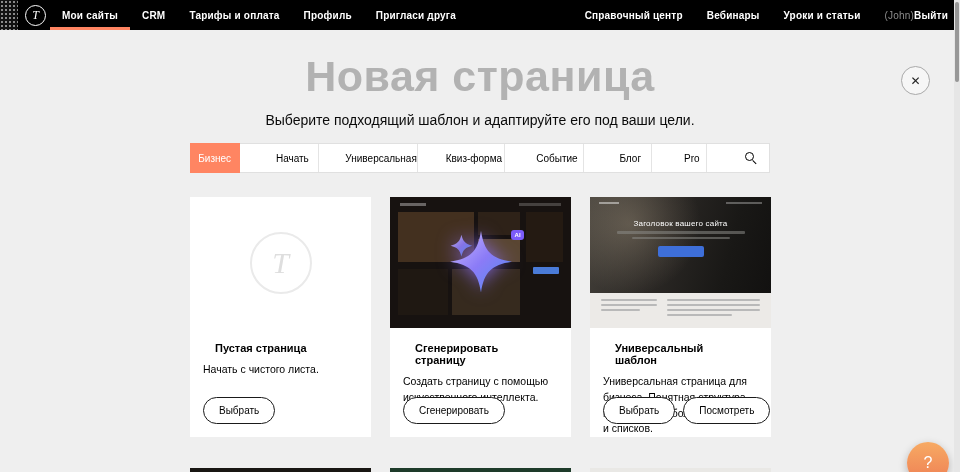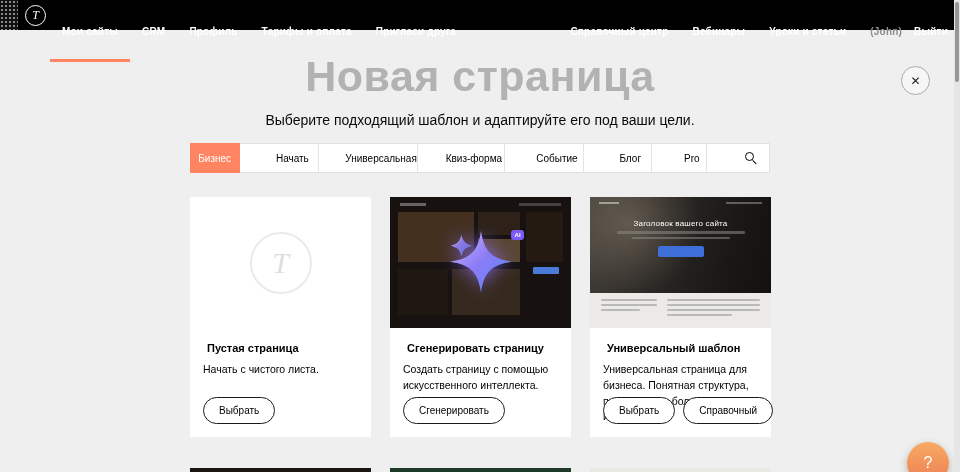--- a/index.html
+++ b/index.html
@@ -7,25 +7,25 @@
   .app{position:relative;width:960px;height:472px;overflow:hidden;background:#efefef;}
 
   
   .topbar{position:relative;display:flex;align-items:center;height:30px;background:#000;z-index:2;}
   .pattern{width:18px;height:30px;flex:none;background-color:#111;
     background-image:radial-gradient(circle,#8a8a8a 0.8px,transparent 0.9px);background-size:4px 4px;}
   .logo{width:19px;height:19px;flex:none;margin:0 4px 0 7px;border:1.5px solid #fff;border-radius:50%;
     display:flex;align-items:center;justify-content:center;color:#fff;
     font-family:"Liberation Serif",serif;font-style:italic;font-size:12px;cursor:pointer;}
   .nav{display:flex;height:30px;}
-  .nav-item{position:relative;display:flex;align-items:center;height:30px;padding:16px 12px;
+  .nav-item{position:relative;display:flex;align-items:center;height:30px;padding:0 12px;
     color:#fff;font-size:10px;font-weight:700;white-space:nowrap;cursor:pointer;letter-spacing:0.2px;}
   .nav-item.active::after{content:"";position:absolute;left:0;right:0;bottom:0;height:3px;background:#ff8562;}
   .nav-right{margin-left:auto;display:flex;}
-  .user-name{color:#8d8d8d;margin-right:12px;font-weight:700;}
+  .user-name{color:#8d8d8d;margin-right:0;font-weight:400;}
 
   
   .main{position:relative;height:442px;}
   .close-btn{position:absolute;top:14px;right:30px;width:27px;height:27px;border:1px solid #a9a9a9;
     border-radius:50%;background:#f6f6f6;color:#222;font-size:12px;display:flex;align-items:center;
     justify-content:center;cursor:pointer;}
   .page-title{margin:22px 0 0;text-align:center;font-size:43px;line-height:48px;font-weight:700;
     color:#b2b2b2;letter-spacing:0.5px;}
   .subtitle{margin:12px 0 0;text-align:center;font-size:14px;line-height:16px;color:#0a0a0a;}
 
@@ -42,21 +42,21 @@
   .search-icon::before{content:"";position:absolute;top:0;left:0;width:7px;height:7px;
     border:1.2px solid #000;border-radius:50%;}
   .search-icon::after{content:"";position:absolute;left:8px;top:8px;width:5px;height:1.3px;
     background:#000;transform:rotate(45deg);transform-origin:0 0;}
 
   
   .cards{width:580px;margin:24px auto 0;display:flex;gap:19px;}
   .card{position:relative;width:181px;height:240px;background:#fff;flex:none;}
   .preview{position:relative;height:131px;overflow:hidden;}
   .card-body{padding:14px 13px 0;}
-  .card-title{margin:0 4px 8px;font-size:11px;font-weight:700;color:#000;}
+  .card-title{margin:0 12px 8px;font-size:11px;font-weight:700;color:#000;}
   .card-desc{margin:0;font-size:10.5px;line-height:1.5;color:#000;}
   .card-buttons{position:absolute;left:13px;bottom:13px;display:flex;gap:8px;}
   .pill-btn{border:1px solid #1a1a1a;border-radius:15px;background:#fff;padding:7px 15px;
     font-size:10px;font-family:inherit;color:#000;cursor:pointer;white-space:nowrap;}
 
   
   .blank-preview{display:flex;align-items:center;justify-content:center;}
   .blank-logo{width:58px;height:58px;border:2px solid #eaeaea;border-radius:50%;display:flex;
     align-items:center;justify-content:center;color:#dedede;font-family:"Liberation Serif",serif;
     font-style:italic;font-size:30px;}
@@ -114,22 +114,22 @@
 <body>
 
 <div class="app">
 
   <header class="topbar">
     <div class="pattern"></div>
     <div class="logo">T</div>
     <nav class="nav">
       <div class="nav-item active">Мои сайты</div>
       <div class="nav-item">CRM</div>
+      <div class="nav-item">Тарифы и оплата</div>
       <div class="nav-item">Профиль</div>
-      <div class="nav-item">Тарифы и оплата</div>
       <div class="nav-item">Пригласи друга</div>
     </nav>
     <nav class="nav nav-right">
       <div class="nav-item">Справочный центр</div>
       <div class="nav-item">Вебинары</div>
       <div class="nav-item">Уроки и статьи</div>
       <div class="nav-item">
         <span class="user-name">(John)</span>
         <span>Выйти</span>
       </div>
@@ -227,21 +227,21 @@
                 <div class="l-line l-short"></div>
             </div>
           </div>
         </div>
         <div class="card-body">
           <h3 class="card-title">Универсальный шаблон</h3>
           <p class="card-desc">Универсальная страница для бизнеса. Понятная структура, подходит для больших текстов и списков.</p>
         </div>
         <div class="card-buttons">
           <button class="pill-btn">Выбрать</button>
-          <button class="pill-btn">Справочный</button>
+          <button class="pill-btn">Посмотреть</button>
         </div>
       </div>
     </div>
 
     <div class="cards-row2">
       <div class="stub stub1"></div>
       <div class="stub stub2"></div>
       <div class="stub stub3"></div>
     </div>
 

